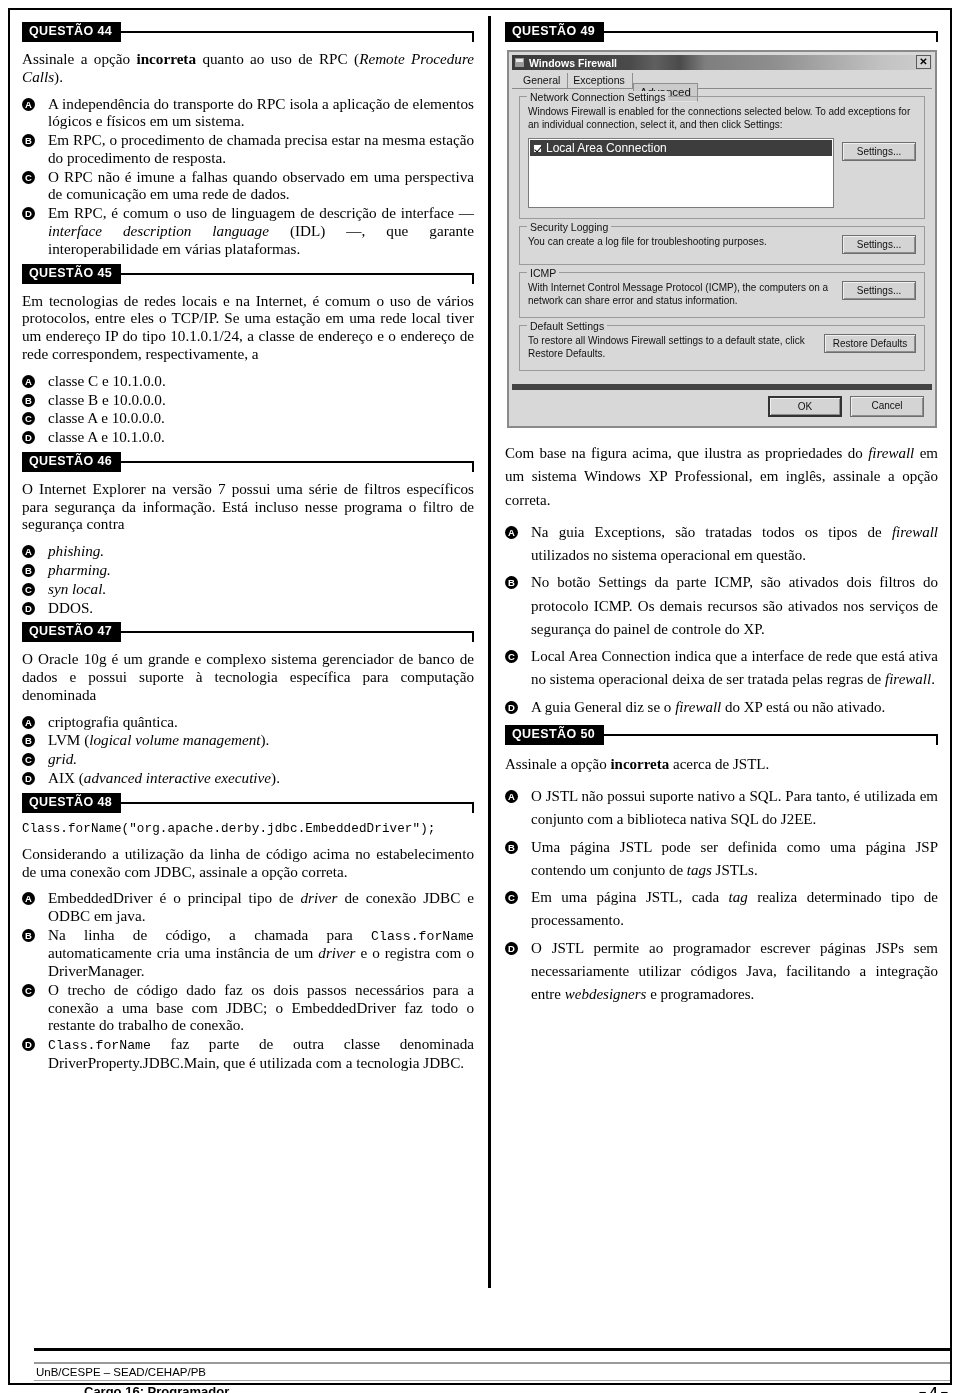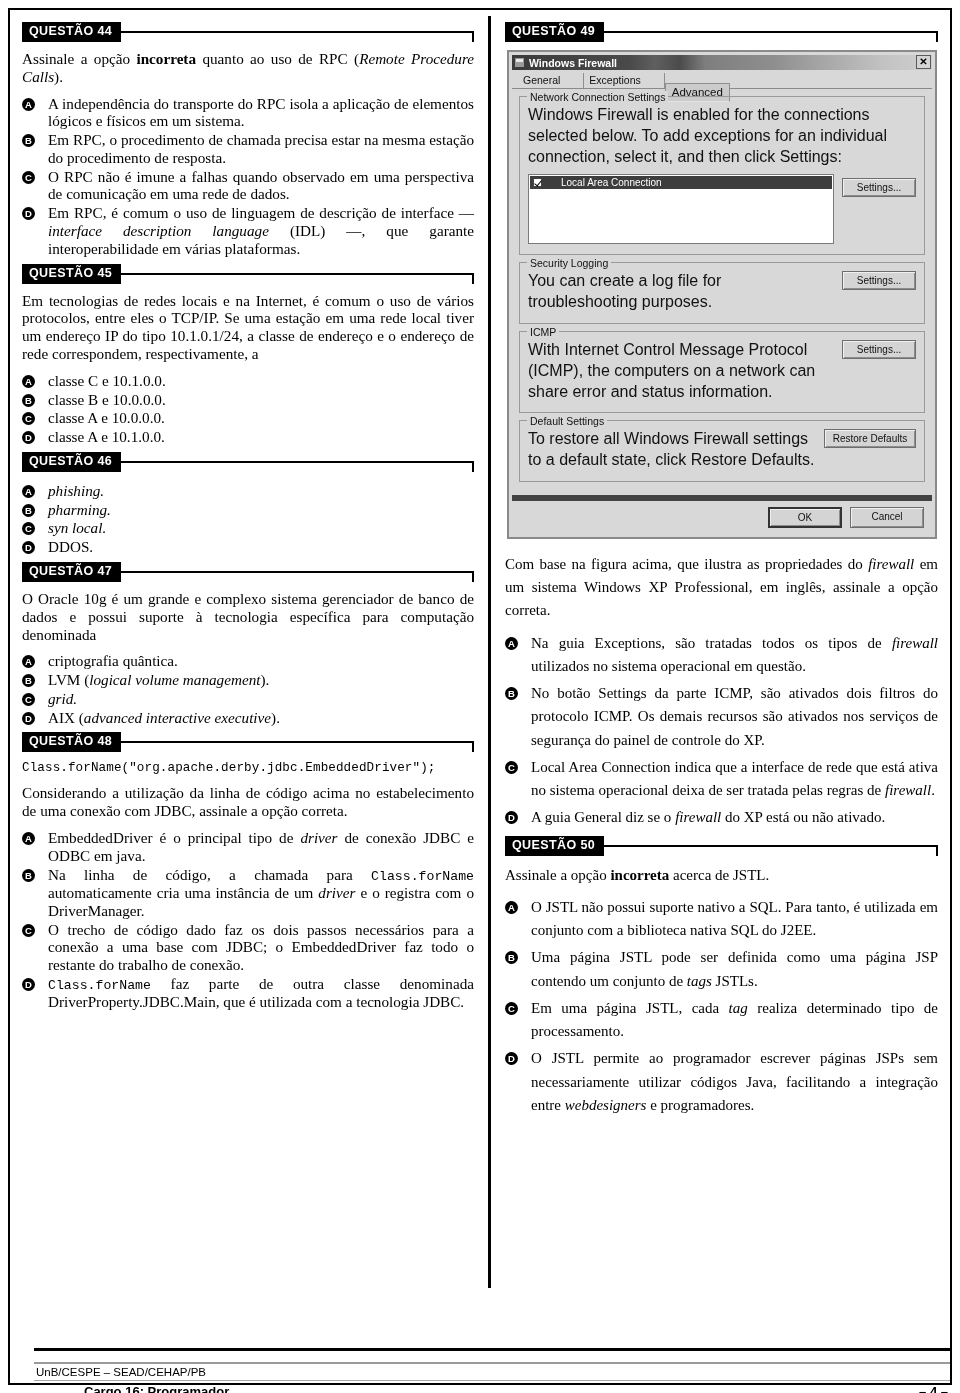--- a/index.html
+++ b/index.html
@@ -188,21 +188,21 @@
   .fw-tabs {
     display:flex;
     align-items:flex-end;
     padding:4px 0 0 6px;
     height:19px;
     border-bottom:1px solid #8a8a8a;
   }
   .fw-tab {
     font-family:"Liberation Sans", sans-serif;
     font-size:10.5px;
-    padding:1px 23px 2px 5px;
+    padding:1px 7px 2px 5px;
     background:#d8d8d8;
     border-right:1px solid #8f8f8f;
     color:#111;
     line-height:12px;
   }
   .fw-tab.active {
     background:#5eead4;
     font-size:11.5px;
     padding:2px 6px 3px 6px;
     border:1px solid #8f8f8f;
@@ -224,43 +224,42 @@
     position:absolute;
     top:-6px; left:7px;
     background:#d8d8d8;
     padding:0 3px;
     font-family:"Liberation Sans", sans-serif;
     font-size:10.5px;
     color:#111;
   }
   .fw-desc {
     font-family:"Liberation Sans", sans-serif;
-    font-size:16px;
+    font-size:10px;
     line-height:1.3;
     color:#111;
     margin:0;
   }
   .fw-row { display:flex; align-items:flex-start; }
   .fw-row .left { flex:1; padding-right:8px; }
   .fw-listbox {
     background:#fff;
     border:1px solid #7a7a7a;
     height:70px;
     margin-top:7px;
     padding:1px;
   }
   .fw-listitem {
     background:#3d3d3d;
     color:#fff;
     font-family:"Liberation Sans", sans-serif;
-    font-size:10px;
+    font-size:12px;
     padding:1px 3px;
     display:flex;
     align-items:center;
-    gap:15px;
   }
   .fw-checkbox {
     width:9px;height:9px;
     background:#fff;
     border:1px solid #444;
     margin-right:4px;
     position:relative;
     flex:0 0 auto;
   }
   .fw-checkbox::after{
@@ -375,20 +374,21 @@
         <div class="opt">
               <span class="bullet">D</span>
               <span class="otext">classe A e 10.1.0.0.</span>
             </div>
       </div>
 
       <div class="qhead">
         <div class="tag">QUESTÃO 46</div>
         <div class="rule"></div>
       </div>
+      <p class="qtext">O Internet Explorer na versão 7 possui uma série de filtros específicos para segurança da informação. Está incluso nesse programa o filtro de segurança contra</p>
       <div class="opts">
         <div class="opt">
               <span class="bullet">A</span>
               <span class="otext it">phishing.</span>
             </div>
         <div class="opt">
               <span class="bullet">B</span>
               <span class="otext it">pharming.</span>
             </div>
         <div class="opt">

